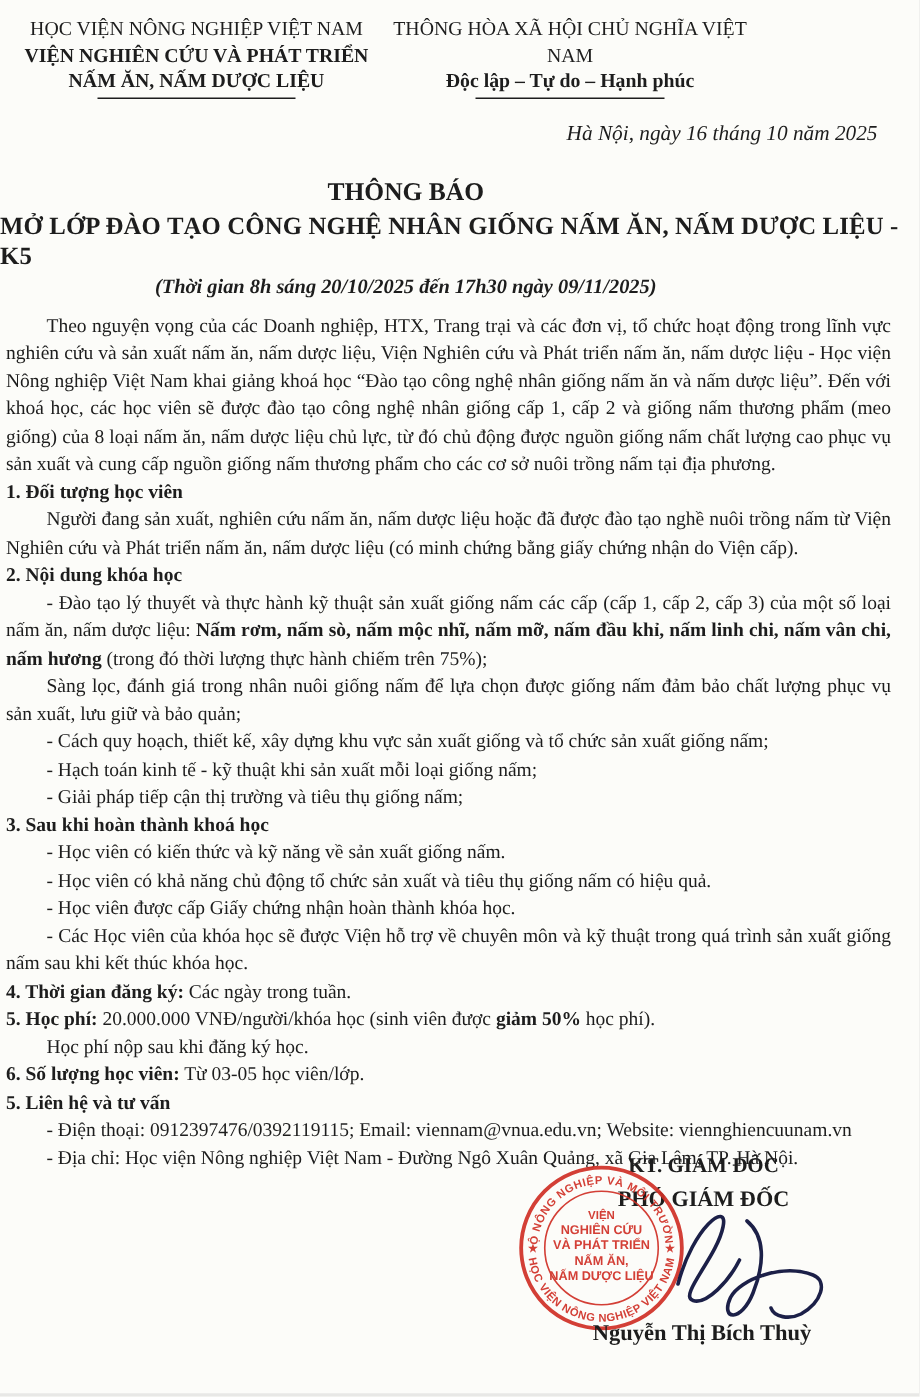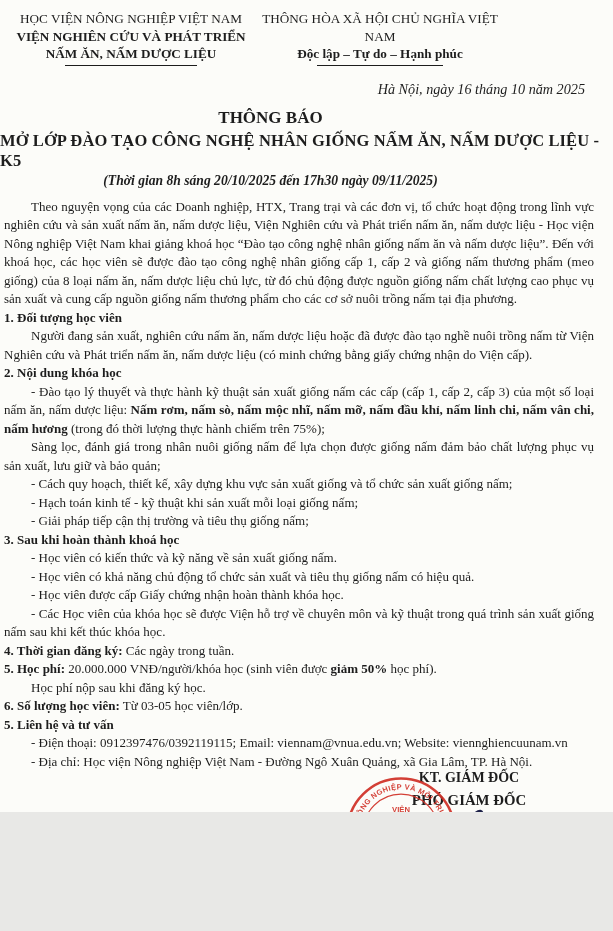--- a/index.html
+++ b/index.html
@@ -1,34 +1,34 @@
 <!DOCTYPE html>
 <html><head>
 <meta charset="utf-8">
 <style>
   html,body { margin:0; padding:0; background:#e8e8e6; }
   .page {
-    position:relative; width:613px; height:812px; margin:0 auto;
+    position:relative; width:613px; height:929px; margin:0 auto;
     background:#fcfcf9; color:#1d1d1d; overflow:hidden;
     font-family:"Liberation Serif", serif;
   }
   
   .letterhead { display:flex; padding-top:10px; }
   .lh-left  { width:262px; text-align:center; }
   .lh-right { width:236px; text-align:center; }
   .lh-line  { font-size:13.2px; line-height:17.5px; }
   .lh-bold  { font-weight:bold; }
   .rule-l { width:132px; border-top:1.4px solid #1d1d1d; margin:2px auto 0; }
   .rule-r { width:126px; border-top:1.4px solid #1d1d1d; margin:2px auto 0; }
   .dateline {
     text-align:right; padding-right:28px; margin-top:15px;
     font-style:italic; font-size:14.2px;
   }
   
-  .title1 { margin-top:10px;  margin-right:72px; text-align:center; font-weight:bold; font-size:17px; }
+  .title1 { margin-top:20px;  margin-right:72px; text-align:center; font-weight:bold; font-size:17px; }
   .title2 { margin-top:3px;  text-align:left; font-weight:bold; font-size:16.5px; letter-spacing:.1px; }
   .title3 { margin-top:2px;  margin-right:72px; text-align:center; font-weight:bold; font-style:italic; font-size:13.6px; }
   
   .body {
     margin-top:9px; padding:0 19px 0 4px;
     font-size:13px; line-height:18.5px; text-align:justify;
   }
   .body p { margin:0; }
   .indent { text-indent:27px; }
   .h { font-weight:bold; }

